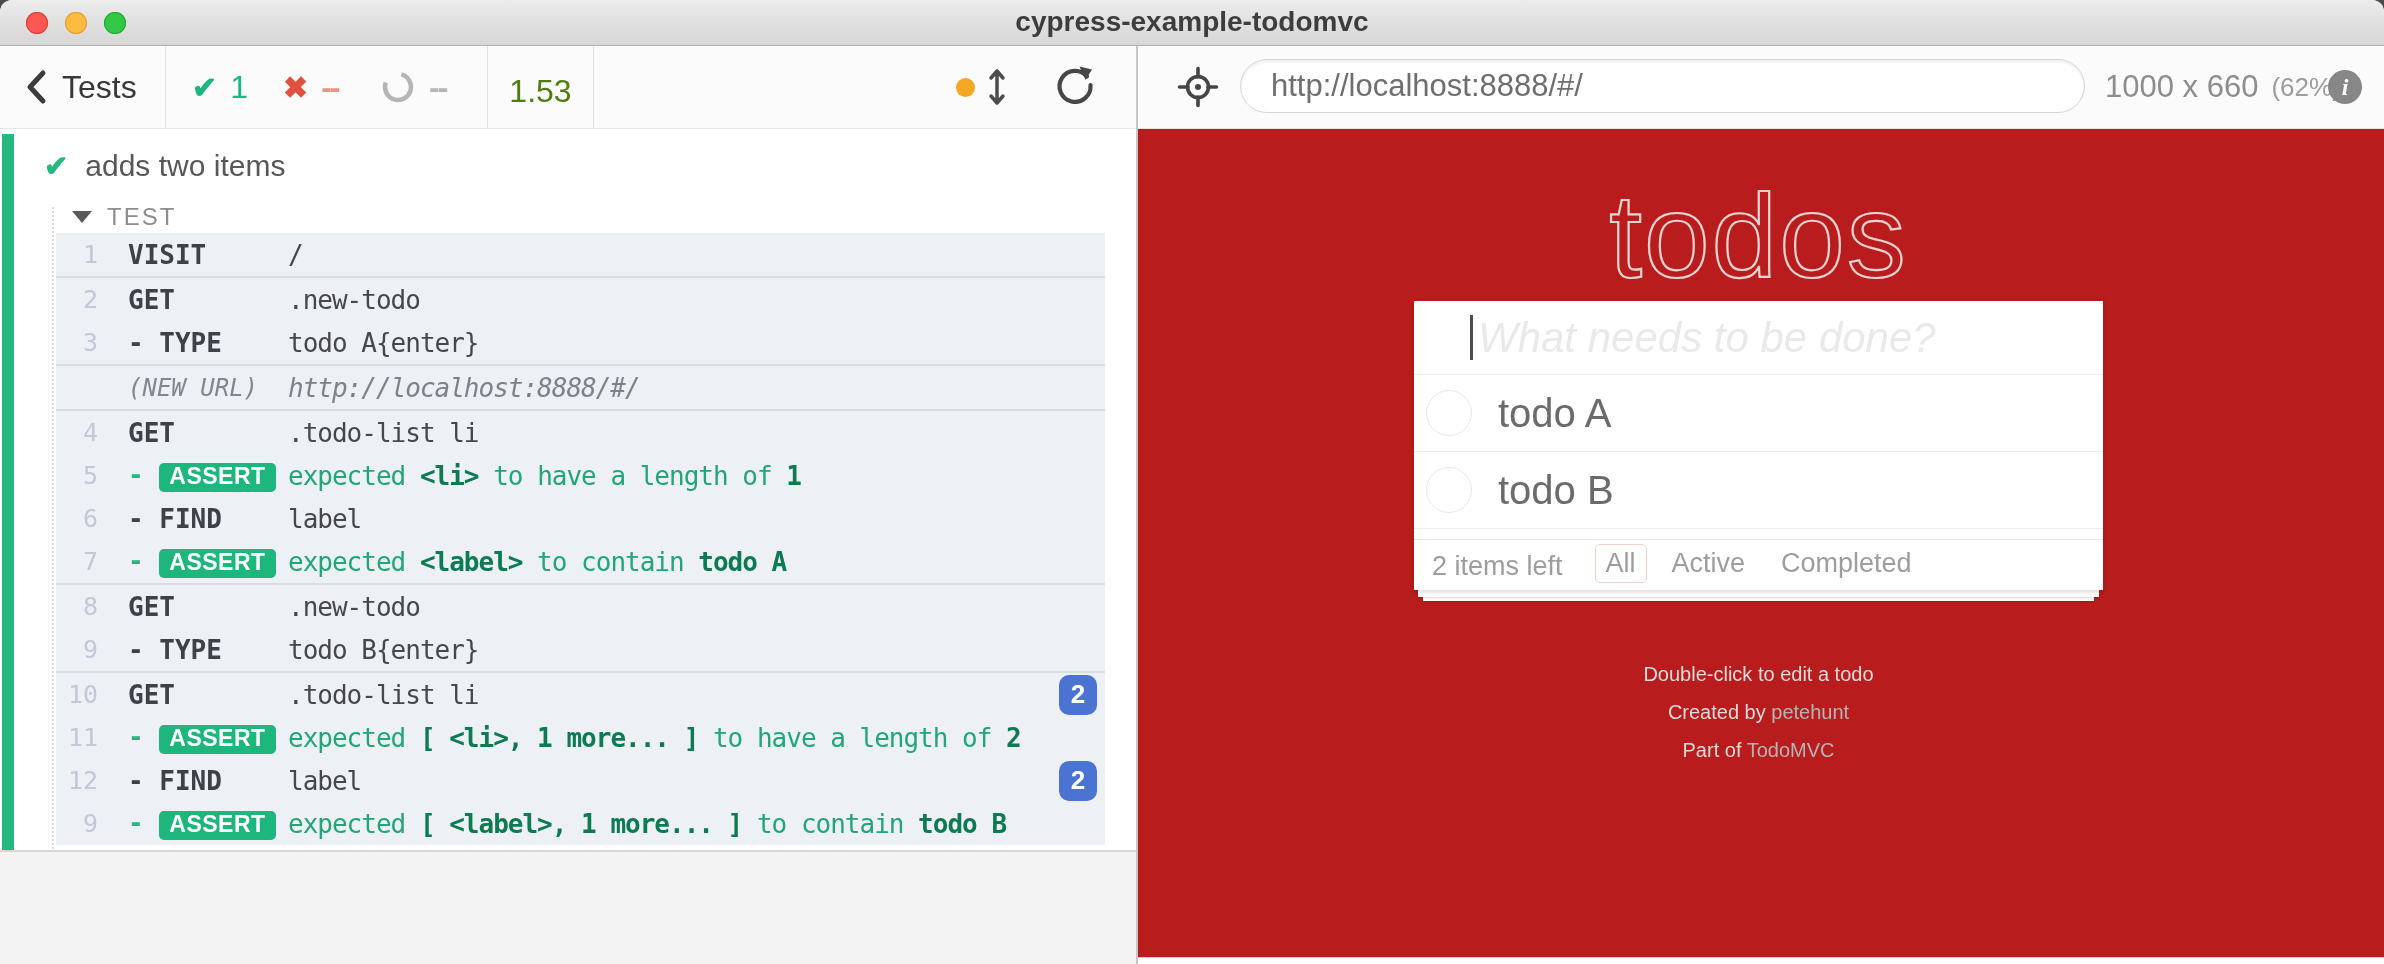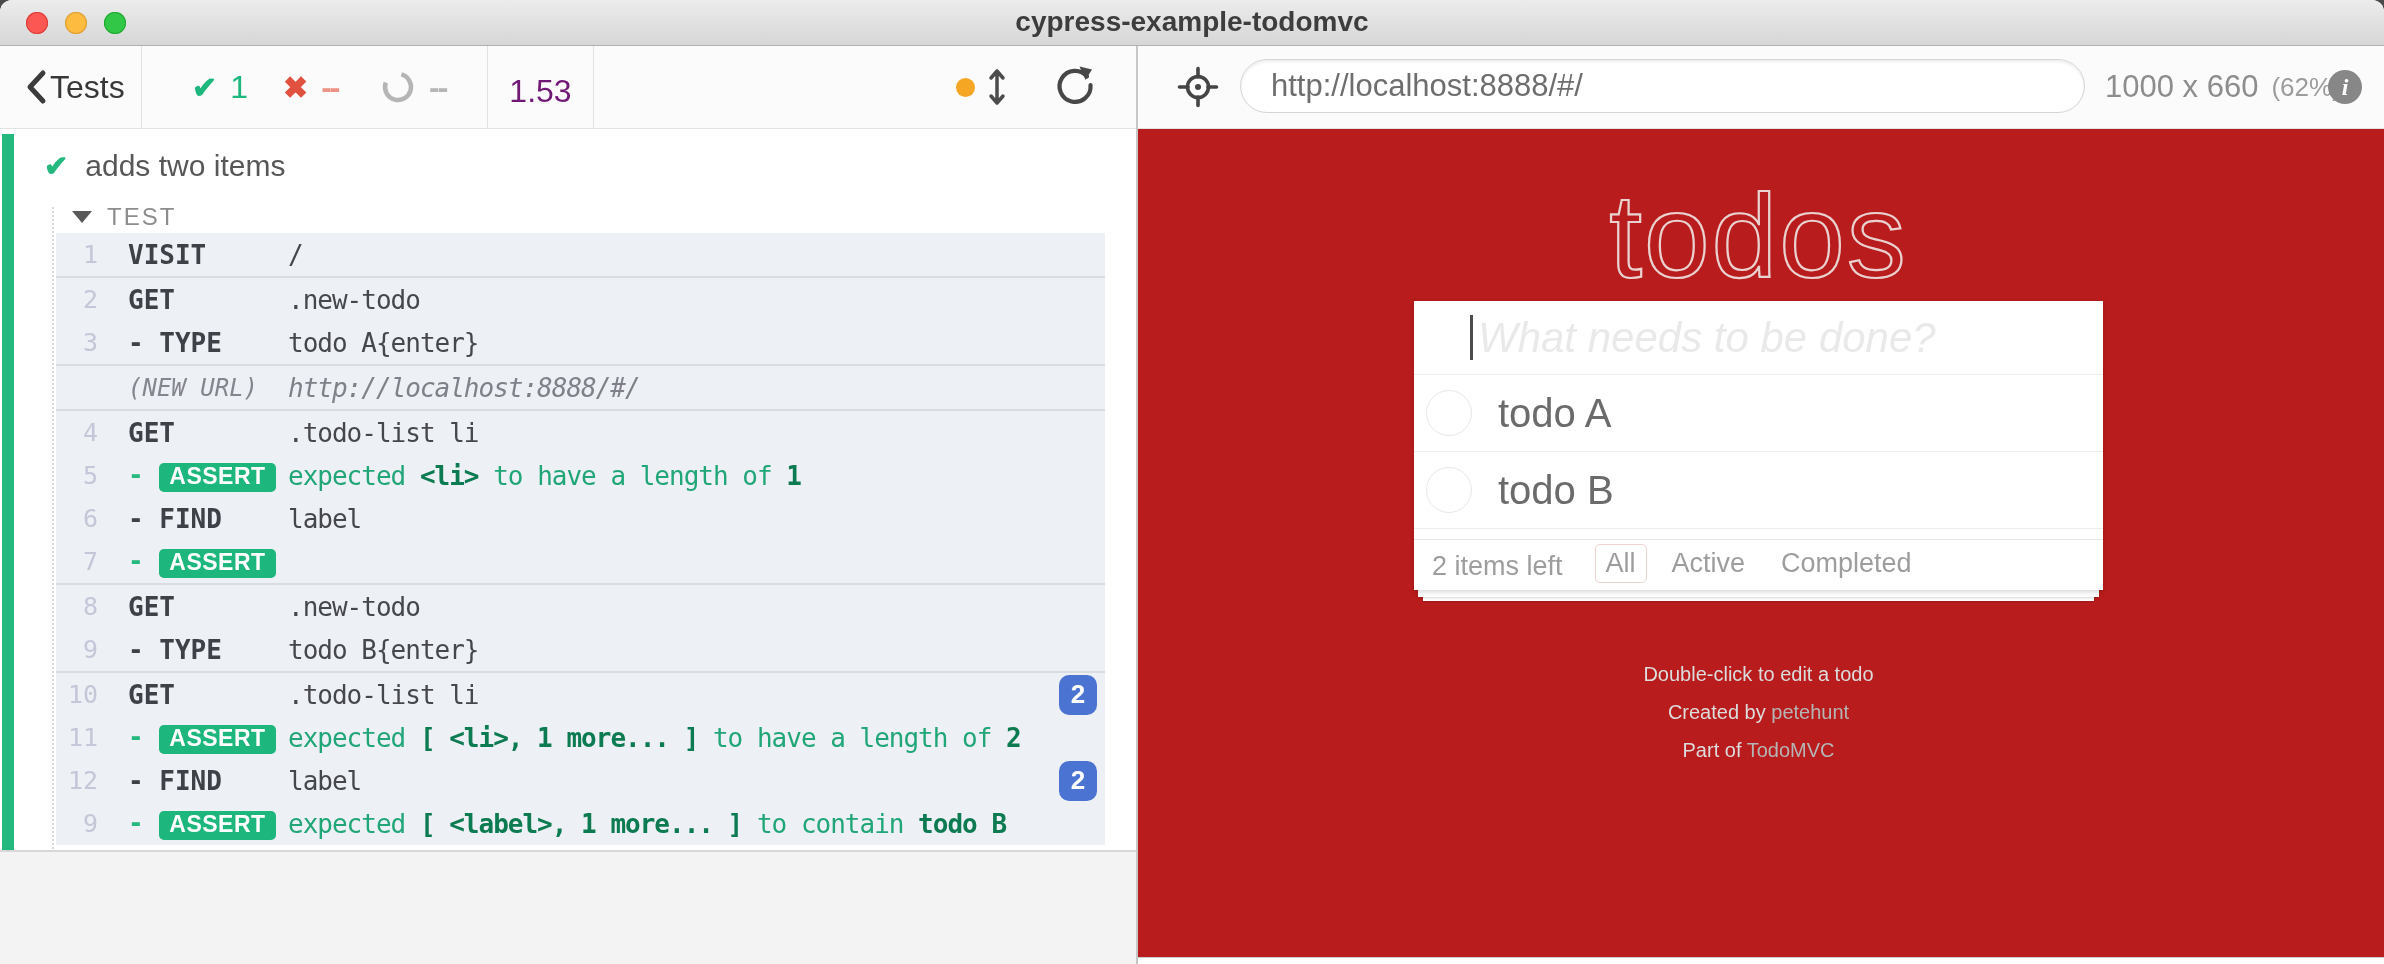--- a/index.html
+++ b/index.html
@@ -14,33 +14,33 @@
   .light.yellow{background:#fdbc40;box-shadow:inset 0 0 0 1px #dd9e33;}
   .light.green{background:#33c748;box-shadow:inset 0 0 0 1px #22a932;}
   .title-text{text-align:center;line-height:44px;font-size:28px;font-weight:bold;color:#3d3d3d;}
 
   .chrome{display:flex;height:919px;}
   .left-pane{width:1136px;border-right:2px solid #c7c7c7;display:flex;flex-direction:column;}
   .right-pane{width:1246px;display:flex;flex-direction:column;}
 
   
   .toolbar{height:82px;border-bottom:1px solid #e3e3e3;background:#fbfbfb;position:relative;flex:none;}
-  .tests-btn{position:absolute;left:0;top:0;bottom:0;width:142px;border-right:1px solid #e0e0e0;display:flex;align-items:center;gap:2px;padding-left:24px;box-sizing:border-box;cursor:pointer;}
+  .tests-btn{position:absolute;left:0;top:0;bottom:0;width:166px;border-right:1px solid #e0e0e0;display:flex;align-items:center;gap:14px;padding-left:24px;box-sizing:border-box;cursor:pointer;}
   .tests-label{font-size:32px;color:#383838;}
   .stat{position:absolute;top:0;bottom:0;display:flex;align-items:center;gap:13px;}
   .stat .glyph{font-size:30px;font-weight:bold;}
   .stat .val{font-size:32px;}
   .stat.passed{left:192px;color:#1eb77e;}
   .stat.passed .val{color:#1eb77e;}
   .stat.failed{left:283px;color:#e0513f;}
   .stat.failed .val{color:#ee9385;font-weight:bold;letter-spacing:-2px;}
   .stat.pending{left:380px;color:#b5b5b5;}
   .stat.pending .val{color:#b5b5b5;font-weight:bold;letter-spacing:-2px;}
   .vsep{position:absolute;top:0;bottom:0;width:1px;background:#e2e2e2;}
-  .duration{position:absolute;left:488px;width:105px;top:8px;bottom:0;display:flex;align-items:center;justify-content:center;font-size:32px;color:#701a75;}
+  .duration{position:absolute;left:488px;width:105px;top:8px;bottom:0;display:flex;align-items:center;justify-content:center;font-size:32px;color:#4d7c0f;}
   .scroll-ind{position:absolute;left:956px;top:0;bottom:0;display:flex;align-items:center;gap:12px;}
   .orange-dot{width:19px;height:19px;border-radius:50%;background:#f5a623;}
   .refresh-btn{position:absolute;left:1052px;top:0;bottom:0;display:flex;align-items:center;cursor:pointer;}
 
   .crosshair-btn{position:absolute;left:38px;top:0;bottom:0;display:flex;align-items:center;cursor:pointer;}
   .url-pill{position:absolute;left:102px;top:13px;width:845px;height:54px;box-sizing:border-box;background:#fff;border:1px solid #d5d5d5;border-radius:28px;box-shadow:inset 0 2px 3px rgba(0,0,0,.07);display:flex;align-items:center;padding:0 30px;font-size:31px;color:#6e6e6e;cursor:pointer;}
   .size-info{position:absolute;left:967px;top:0;bottom:0;display:flex;align-items:center;gap:13px;}
   .size-info .dims{font-size:31px;color:#8d8d8d;}
   .size-info .pct{font-size:26px;color:#9c9c9c;}
   .info-btn{position:absolute;right:22px;top:24px;width:34px;height:34px;border-radius:50%;background:#878787;color:#fff;font-family:"Liberation Serif",serif;font-style:italic;font-weight:bold;font-size:24px;display:flex;align-items:center;justify-content:center;cursor:pointer;}
@@ -192,20 +192,21 @@
               <span class="value"><span>expected </span><b>&lt;li&gt;</b><span> to have a length of </span><b>1</b></span>
             </div>
             <div class="row">
               <span class="num">6</span>
               <span class="method"><span class="dash">- </span><span>FIND</span></span>
               <span class="value">label</span>
             </div>
             <div class="row assert">
               <span class="num">7</span>
               <span class="method"><span class="dash">- </span><span class="assert-badge">ASSERT</span></span>
+              <span class="value"><span>expected </span><b>&lt;label&gt;</b><span> to contain </span><b>todo A</b></span>
             </div>
             <div class="row group-start">
               <span class="num">8</span>
               <span class="method"><span>GET</span></span>
               <span class="value">.new-todo</span>
             </div>
             <div class="row">
               <span class="num">9</span>
               <span class="method"><span class="dash">- </span><span>TYPE</span></span>
               <span class="value">todo B{enter}</span>

